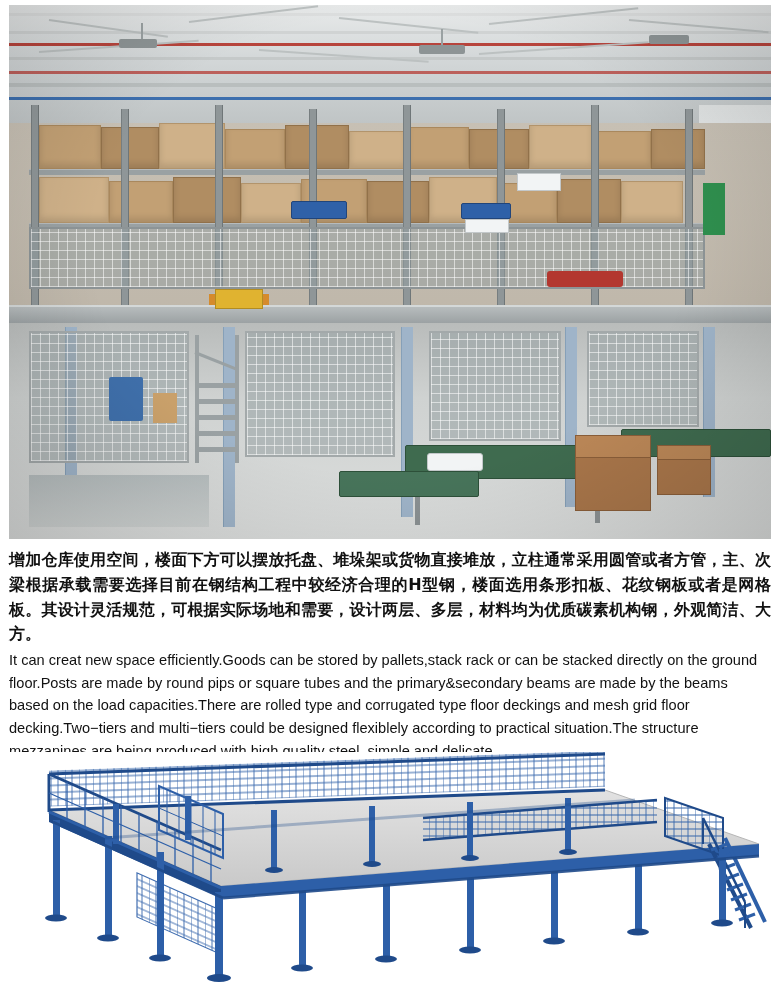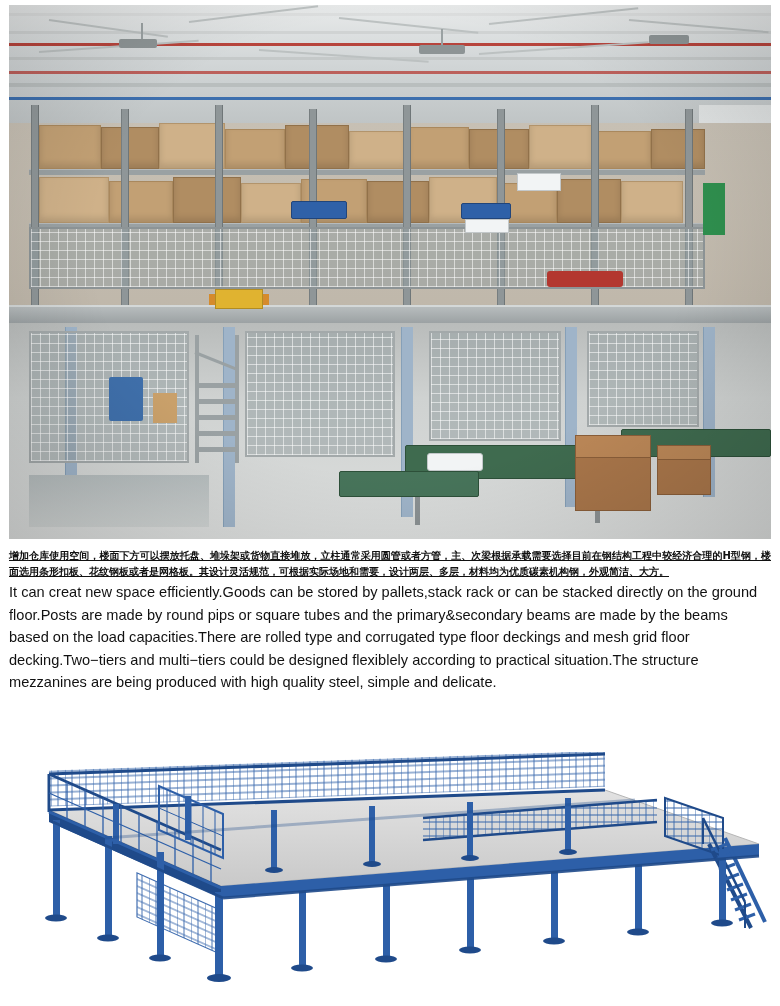--- a/index.html
+++ b/index.html
@@ -177,27 +177,26 @@
 
   
   .description {
     position: absolute;
     left: 9px;
     top: 548px;
     width: 762px;
   }
   .desc-cn {
     font-family: "DejaVu Sans", sans-serif;
-    font-size: 10px;
+    font-size: 16px;
     line-height: 1.55;
     color: #111;
     text-align: justify;
     margin: 0 0 2px 0;
     font-weight: 600;
-    text-decoration: underline;
   }
   .desc-en {
     font-family: "Liberation Sans", sans-serif;
     font-size: 14.6px;
     line-height: 1.55;
     color: #111;
     margin: 0;
   }
 
   

